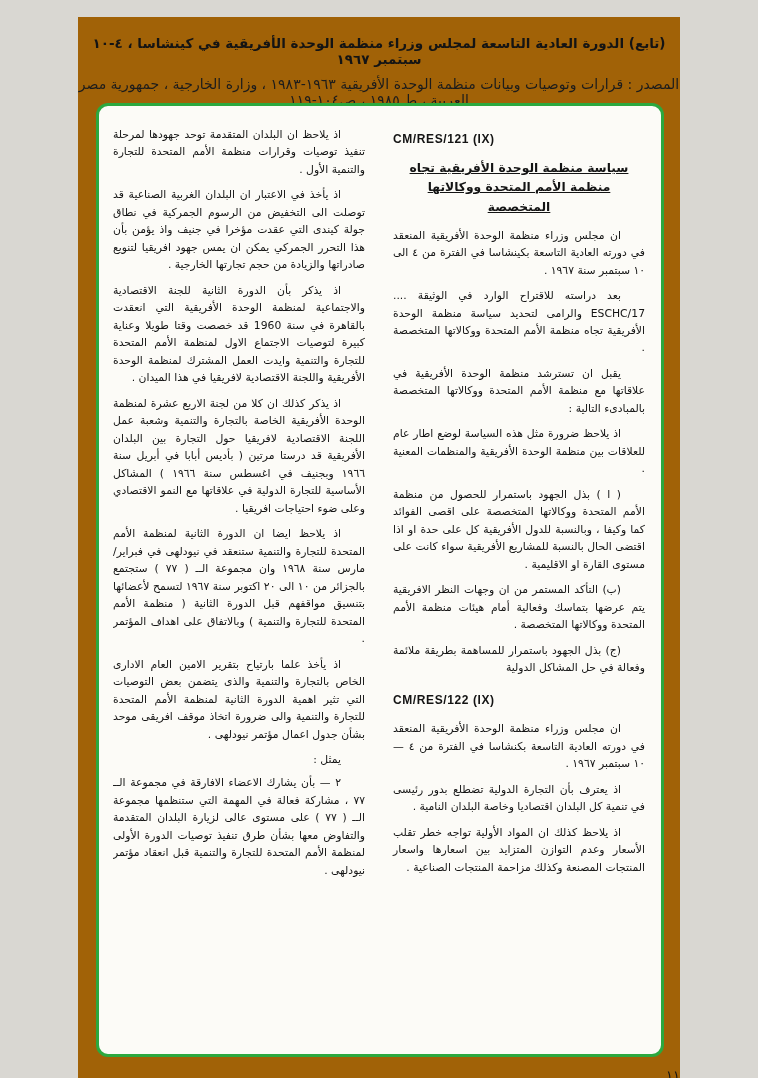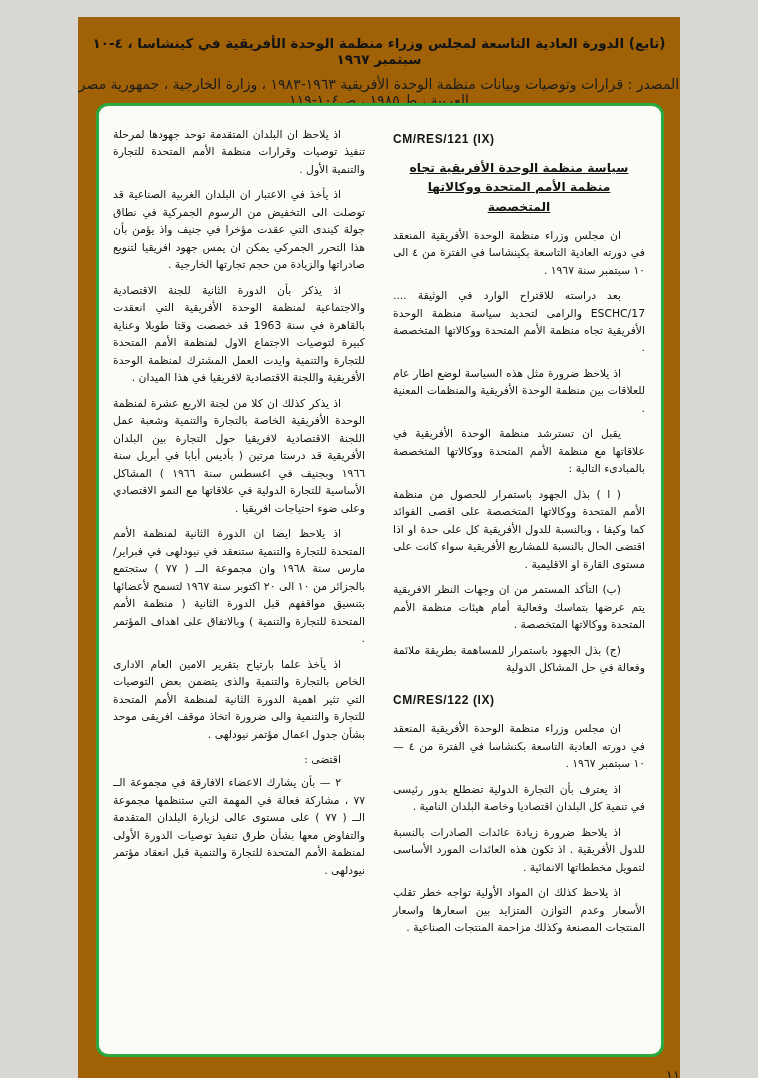--- a/index.html
+++ b/index.html
@@ -51,41 +51,40 @@
   </header>
 
   <div class="content-box">
     <div class="columns">
 
       <section class="col">
         <div class="res-code">CM/RES/121 (IX)</div>
         <h2 class="res-title">سياسة منظمة الوحدة الأفريقية تجاه منظمة الأمم المتحدة ووكالاتها المتخصصة</h2>
         <p class="para">ان مجلس وزراء منظمة الوحدة الأفريقية المنعقد في دورته العادية التاسعة بكينشاسا في الفترة من ٤ الى ١٠ سبتمبر سنة ١٩٦٧ .</p>
         <p class="para">بعد دراسته للاقتراح الوارد في الوثيقة .... ESCHC/17 والرامى لتحديد سياسة منظمة الوحدة الأفريقية تجاه منظمة الأمم المتحدة ووكالاتها المتخصصة .</p>
+        <p class="para">يقبل ان تسترشد منظمة الوحدة الأفريقية في علاقاتها مع منظمة الأمم المتحدة ووكالاتها المتخصصة بالمبادىء التالية :</p>
         <p class="para">اذ يلاحظ ضرورة مثل هذه السياسة لوضع اطار عام للعلاقات بين منظمة الوحدة الأفريقية والمنظمات المعنية .</p>
-        <p class="para">يقبل ان تسترشد منظمة الوحدة الأفريقية في علاقاتها مع منظمة الأمم المتحدة ووكالاتها المتخصصة بالمبادىء التالية :</p>
         <p class="para">( ا ) بذل الجهود باستمرار للحصول من منظمة الأمم المتحدة ووكالاتها المتخصصة على اقصى الفوائد كما وكيفا ، وبالنسبة للدول الأفريقية كل على حدة او اذا اقتضى الحال بالنسبة للمشاريع الأفريقية سواء كانت على مستوى القارة او الاقليمية .</p>
         <p class="para">(ب) التأكد المستمر من ان وجهات النظر الافريقية يتم عرضها بتماسك وفعالية أمام هيئات منظمة الأمم المتحدة ووكالاتها المتخصصة .</p>
         <p class="para">(ج) بذل الجهود باستمرار للمساهمة بطريقة ملائمة وفعالة في حل المشاكل الدولية</p>
 
         <div class="res-code second">CM/RES/122 (IX)</div>
         <p class="para">ان مجلس وزراء منظمة الوحدة الأفريقية المنعقد في دورته العادية التاسعة بكنشاسا في الفترة من ٤ — ١٠ سبتمبر ١٩٦٧ .</p>
         <p class="para">اذ يعترف بأن التجارة الدولية تضطلع بدور رئيسى في تنمية كل البلدان اقتصاديا وخاصة البلدان النامية .</p>
-        <p class="para">اذ يلاحظ ضرورة زيادة عائدات الصادرات بالنسبة للدول الأفريقية . اذ تكون هذه العائدات المورد الأساسى لتمويل مخططاتها الانمائية .</p>
         <p class="para">اذ يلاحظ كذلك ان المواد الأولية تواجه خطر تقلب الأسعار وعدم التوازن المتزايد بين اسعارها واسعار المنتجات المصنعة وكذلك مزاحمة المنتجات الصناعية .</p>
       </section>
 
       <section class="col">
         <p class="para">اذ يلاحظ ان البلدان المتقدمة توحد جهودها لمرحلة تنفيذ توصيات وقرارات منظمة الأمم المتحدة للتجارة والتنمية الأول .</p>
         <p class="para">اذ يأخذ في الاعتبار ان البلدان الغربية الصناعية قد توصلت الى التخفيض من الرسوم الجمركية في نطاق جولة كيندى التي عقدت مؤخرا في جنيف واذ يؤمن بأن هذا التحرر الجمركي يمكن ان يمس جهود افريقيا لتنويع صادراتها والزيادة من حجم تجارتها الخارجية .</p>
-        <p class="para">اذ يذكر بأن الدورة الثانية للجنة الاقتصادية والاجتماعية لمنظمة الوحدة الأفريقية التي انعقدت بالقاهرة في سنة 1963 قد خصصت وقتا طويلا وعناية كبيرة لتوصيات الاجتماع الاول لمنظمة الأمم المتحدة للتجارة والتنمية وايدت العمل المشترك لمنظمة الوحدة الأفريقية واللجنة الاقتصادية لافريقيا في هذا الميدان .</p>
+        <p class="para">اذ يذكر بأن الدورة الثانية للجنة الاقتصادية والاجتماعية لمنظمة الوحدة الأفريقية التي انعقدت بالقاهرة في سنة 1960 قد خصصت وقتا طويلا وعناية كبيرة لتوصيات الاجتماع الاول لمنظمة الأمم المتحدة للتجارة والتنمية وايدت العمل المشترك لمنظمة الوحدة الأفريقية واللجنة الاقتصادية لافريقيا في هذا الميدان .</p>
         <p class="para">اذ يذكر كذلك ان كلا من لجنة الاربع عشرة لمنظمة الوحدة الأفريقية الخاصة بالتجارة والتنمية وشعبة عمل اللجنة الاقتصادية لافريقيا حول التجارة بين البلدان الأفريقية قد درستا مرتين ( بأديس أبابا في أبريل سنة ١٩٦٦ وبجنيف في اغسطس سنة ١٩٦٦ ) المشاكل الأساسية للتجارة الدولية في علاقاتها مع النمو الاقتصادي وعلى ضوء احتياجات افريقيا .</p>
         <p class="para">اذ يلاحظ ايضا ان الدورة الثانية لمنظمة الأمم المتحدة للتجارة والتنمية ستنعقد في نيودلهى في فبراير/مارس سنة ١٩٦٨ وان مجموعة الــ ( ٧٧ ) ستجتمع بالجزائر من ١٠ الى ٢٠ اكتوبر سنة ١٩٦٧ لتسمح لأعضائها بتنسيق مواقفهم قبل الدورة الثانية ( منظمة الأمم المتحدة للتجارة والتنمية ) وبالاتفاق على اهداف المؤتمر .</p>
         <p class="para">اذ يأخذ علما بارتياح بتقرير الامين العام الادارى الخاص بالتجارة والتنمية والذى يتضمن بعض التوصيات التي تثير اهمية الدورة الثانية لمنظمة الأمم المتحدة للتجارة والتنمية والى ضرورة اتخاذ موقف افريقى موحد بشأن جدول اعمال مؤتمر نيودلهى .</p>
-        <p class="para short">اقتضى :</p>
+        <p class="para short">يمثل :</p>
         <p class="para">٢ — بأن يشارك الاعضاء الافارقة في مجموعة الــ ٧٧ ، مشاركة فعالة في المهمة التي ستنظمها مجموعة الــ ( ٧٧ ) على مستوى عالى لزيارة البلدان المتقدمة والتفاوض معها بشأن طرق تنفيذ توصيات الدورة الأولى لمنظمة الأمم المتحدة للتجارة والتنمية قبل انعقاد مؤتمر نيودلهى .</p>
       </section>
 
     </div>
   </div>
 
   <div class="page-number">١١</div>
 
 </div>
 

